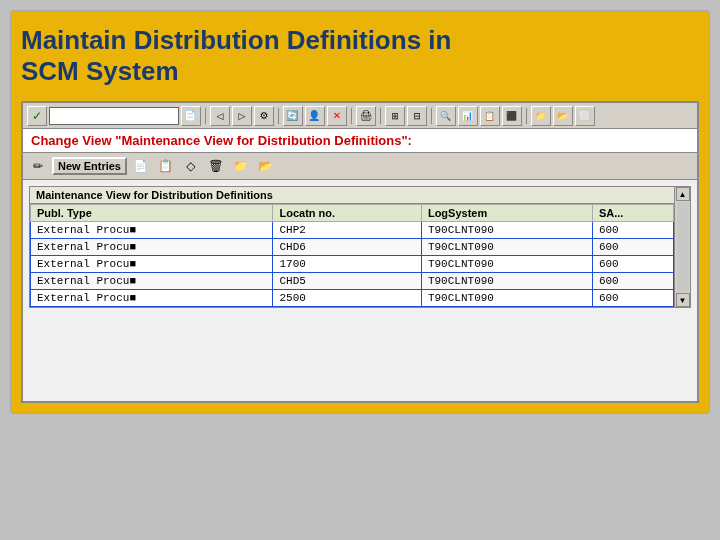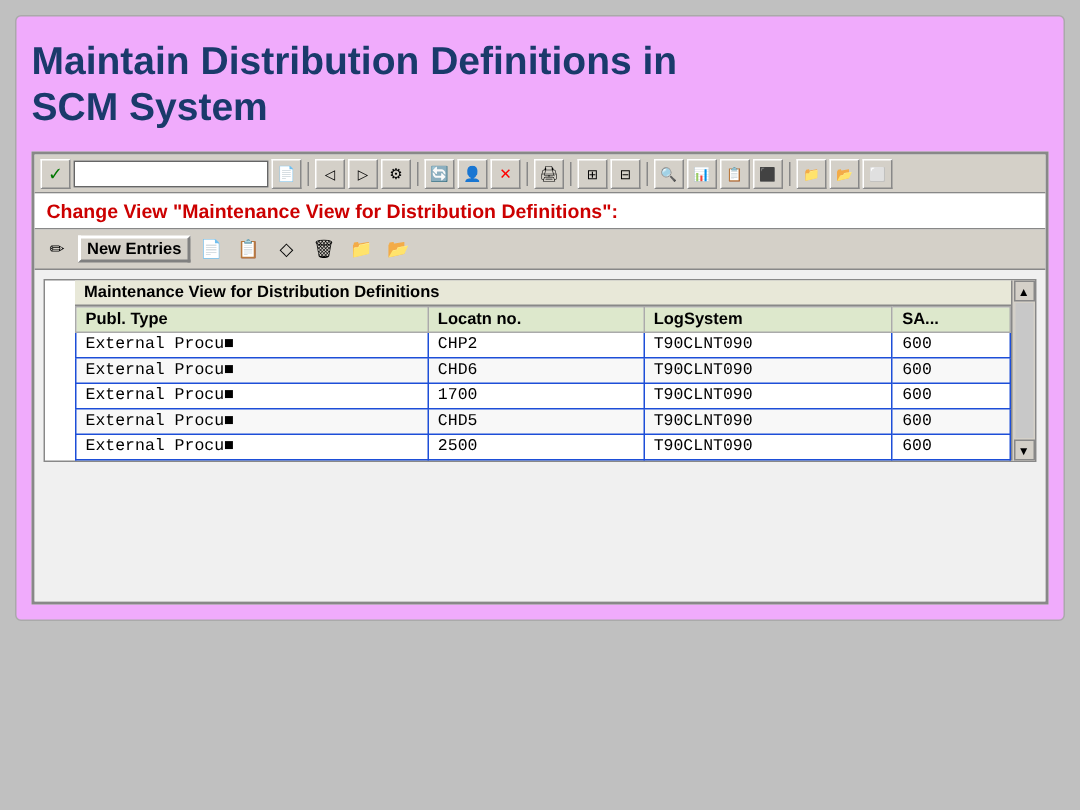--- a/index.html
+++ b/index.html
@@ -9,21 +9,21 @@
       height: 540px;
       background: #c0c0c0;
       font-family: Arial, sans-serif;
       overflow: hidden;
     }
 
     .slide-container {
       width: 700px;
       height: 404px;
       margin: 10px auto;
-      background: #f0abfc;
+      background: #eab308;
       border: 1px solid #aaa;
       border-radius: 4px;
       padding: 10px;
       display: flex;
       flex-direction: column;
     }
 
     .slide-title {
       font-size: 26px;
       font-weight: bold;
@@ -295,21 +295,21 @@
           <span>📁</span>
         </div>
       <div class="icon-btn">
           <span>📂</span>
         </div>
     </div>
 
     <div class="content-area">
       <div class="table-container">
         <div style="display:flex; align-items:stretch;">
-          <div style="flex:1;margin-left:20px;">
+          <div style="flex:1;">
             <div class="table-title">
               <span>Maintenance View for Distribution Definitions</span>
             </div>
             <table class="data-table">
               <thead>
                 <tr>
                   <th>Publ. Type</th>
                   <th>Locatn no.</th>
                   <th>LogSystem</th>
                   <th>SA...</th>

